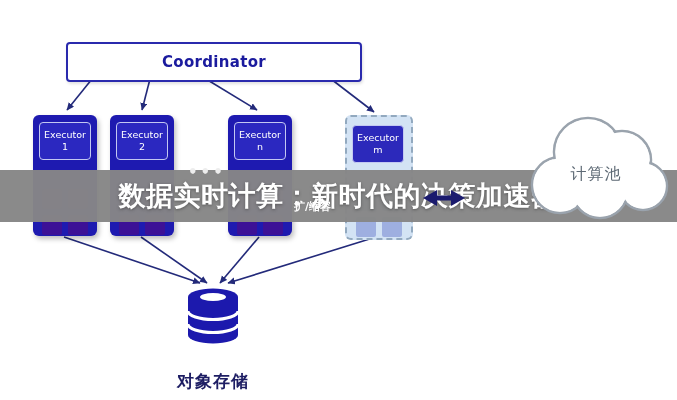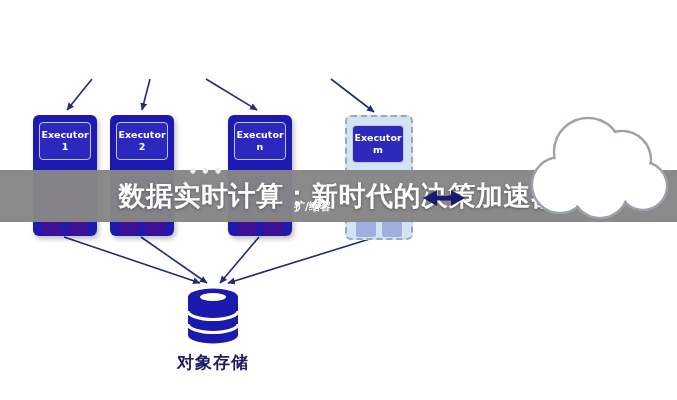--- a/index.html
+++ b/index.html
@@ -25,21 +25,21 @@
     box-shadow:2px 3px 5px rgba(0,0,0,0.25);
   }
   .exec--1{left:33px;} .exec--2{left:110px;} .exec--n{left:228px;}
   .exec--m{left:345px;background:#d3e3f4;border:2px dashed #92a9bf;box-shadow:none;}
   .chip{
     position:absolute;left:6px;top:7px;width:50px;height:36px;
     background:#2b28c0;border:1px solid #c3c8f2;border-radius:4px;
     display:flex;flex-direction:column;align-items:center;justify-content:center;
   }
   .exec--m .chip{background:#2c29bb;left:5px;top:8px;}
-  .chip span{color:#ffffff;font-weight:bold;font-size:9.5px;line-height:1.3;}
+  .chip span{color:#ffffff;font-weight:normal;font-size:9.5px;line-height:1.3;}
   .grid{
     position:absolute;left:9px;top:74px;width:46px;
     display:grid;grid-template-columns:20px 20px;grid-gap:6px;
   }
   .sq{width:20px;height:20px;background:#3c1196;border-radius:2px;}
   .exec--m .sq{background:#8c9ed9;opacity:0.75;}
 
   
   .dots{
     position:absolute;left:188px;top:163px;width:36px;z-index:6;
@@ -62,21 +62,21 @@
   }
 
   
   .cloud-label{
     position:absolute;left:556px;top:164px;width:80px;z-index:7;
     color:#5e6a75;font-size:16px;letter-spacing:1px;text-align:center;
   }
 
   
   .storage-label{
-    position:absolute;left:160px;top:351px;width:106px;z-index:2;
+    position:absolute;left:160px;top:370px;width:106px;z-index:2;
     color:#1d1d63;font-size:17px;font-weight:bold;text-align:center;letter-spacing:1px;
   }
 
   .z1{z-index:1;} .z2{z-index:2;} .z6{z-index:6;}
 </style>
 </head>
 <body>
 
 <div class="canvas">
 
@@ -89,20 +89,23 @@
     <line x1="92" y1="79" x2="67" y2="110" stroke="#232a7a" stroke-width="1.6" marker-end="url(#ah)"></line>
     <line x1="150" y1="79" x2="142" y2="110" stroke="#232a7a" stroke-width="1.6" marker-end="url(#ah)"></line>
     <line x1="206" y1="79" x2="257" y2="110" stroke="#232a7a" stroke-width="1.6" marker-end="url(#ah)"></line>
     <line x1="331" y1="79" x2="374" y2="112" stroke="#232a7a" stroke-width="1.6" marker-end="url(#ah)"></line>
     <line x1="64" y1="237" x2="200" y2="283" stroke="#232a7a" stroke-width="1.6" marker-end="url(#ah)"></line>
     <line x1="141" y1="237" x2="207" y2="283" stroke="#232a7a" stroke-width="1.6" marker-end="url(#ah)"></line>
     <line x1="259" y1="237" x2="220" y2="283" stroke="#232a7a" stroke-width="1.6" marker-end="url(#ah)"></line>
     <line x1="376" y1="237" x2="228" y2="283" stroke="#232a7a" stroke-width="1.6" marker-end="url(#ah)"></line>
   </svg>
 
+  <div class="coordinator">
+    <span>Coordinator</span>
+  </div>
 
   <div class="exec exec--1">
     <div class="chip">
       <span>Executor</span>
       <span>1</span>
     </div>
     <div class="grid">
       <div class="sq"></div>
       <div class="sq"></div>
       <div class="sq"></div>
@@ -172,20 +175,21 @@
         <circle cx="643" cy="186" r="22.5"></circle>
         <circle cx="600" cy="190" r="26.5"></circle>
       </g>
     </g>
     <g fill="#1b1b6e">
       <rect x="433" y="195.5" width="22" height="5"></rect>
       <path d="M437,190 L423,198 L437,206 Z"></path>
       <path d="M451,190 L465,198 L451,206 Z"></path>
     </g>
   </svg>
+  <div class="cloud-label">计算池</div>
 
   <svg class="layer z2" width="677" height="400" viewBox="0 0 677 400">
     <g>
       <ellipse cx="213" cy="297" rx="25" ry="8.5" fill="#1c19ad"></ellipse>
       <rect x="188" y="297" width="50" height="38" fill="#1c19ad"></rect>
       <ellipse cx="213" cy="335" rx="25" ry="8.5" fill="#1c19ad"></ellipse>
       <ellipse cx="213" cy="297" rx="13" ry="4" fill="#ffffff"></ellipse>
       <path d="M188,311 a 25 8.5 0 0 0 50 0" fill="none" stroke="#ffffff" stroke-width="3"></path>
       <path d="M188,324 a 25 8.5 0 0 0 50 0" fill="none" stroke="#ffffff" stroke-width="3"></path>
     </g>

